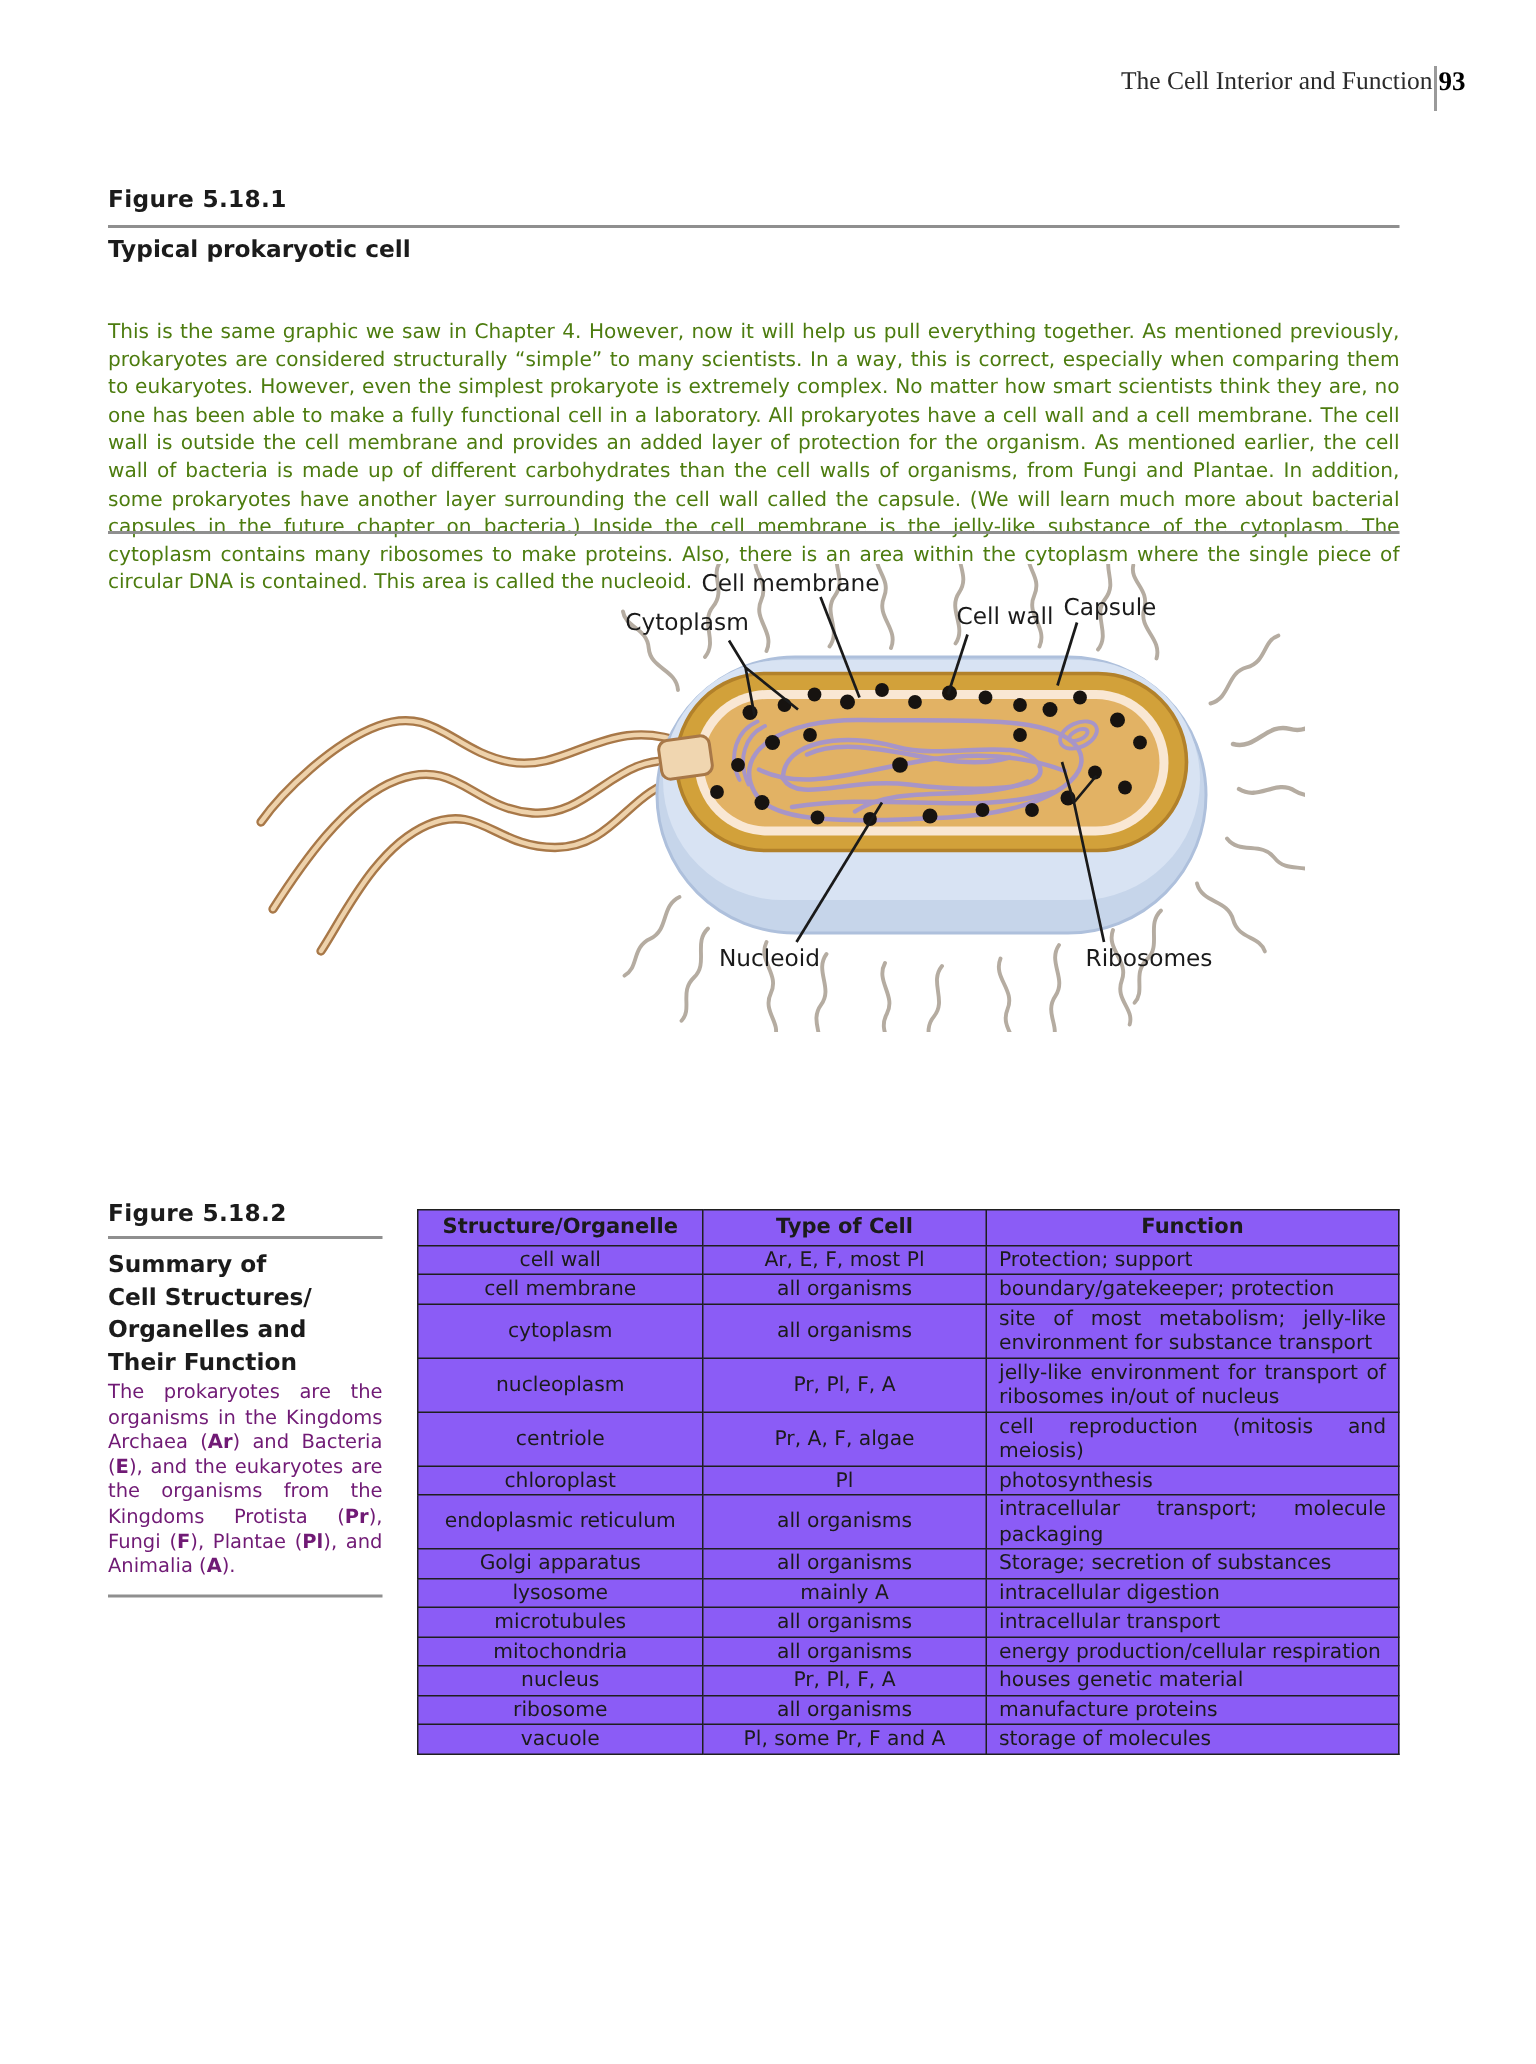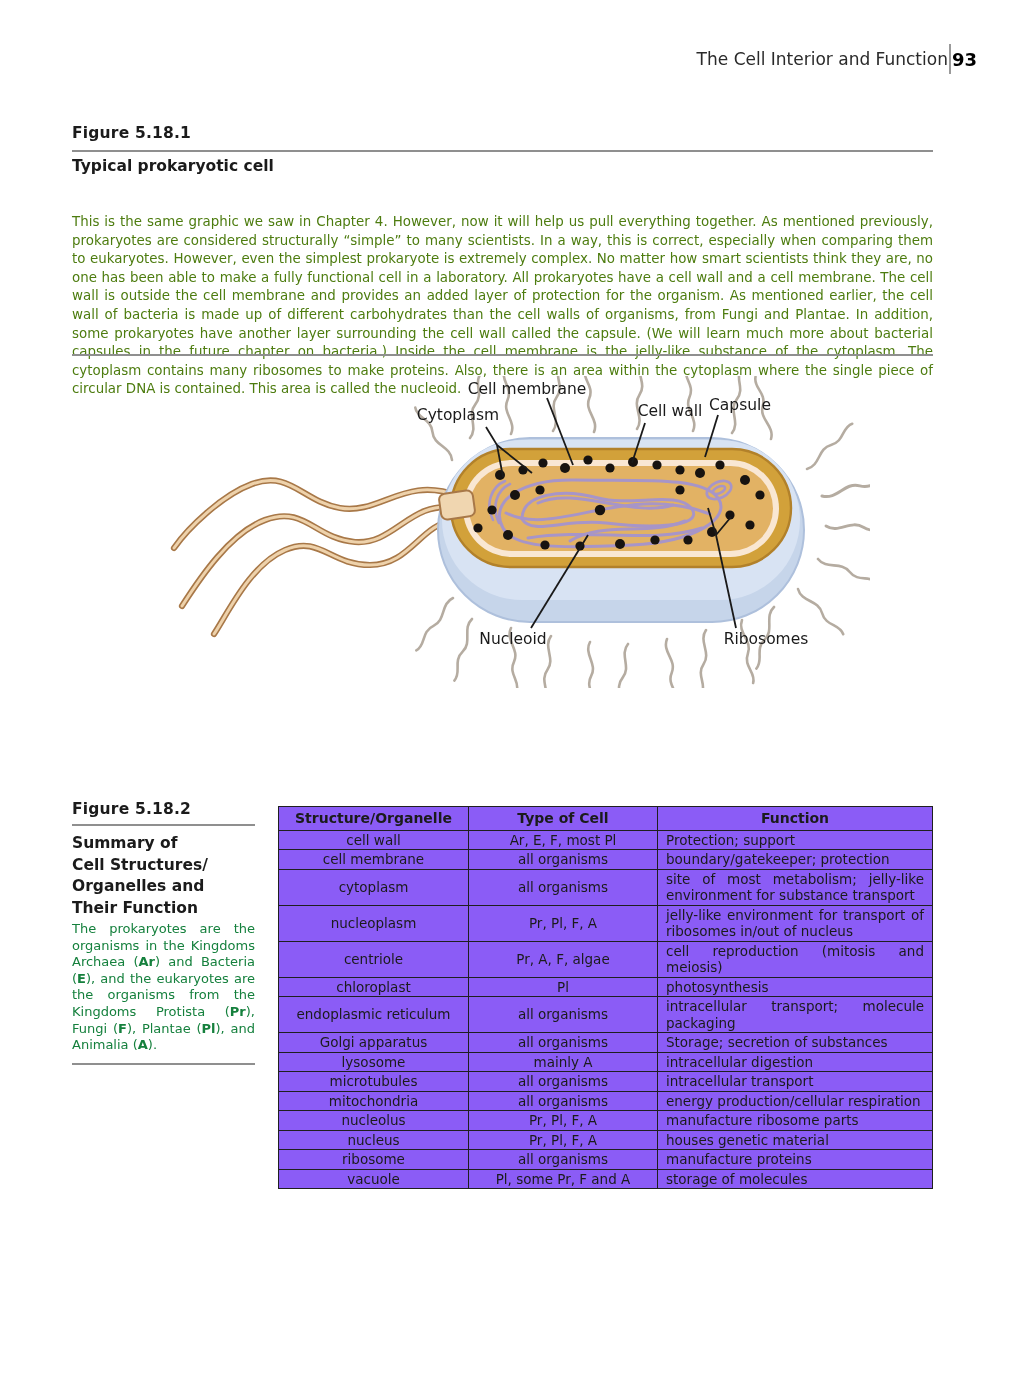--- a/index.html
+++ b/index.html
@@ -5,37 +5,37 @@
   * { margin:0; padding:0; box-sizing:border-box; }
   html,body { background:#ffffff; }
   body {
     width:1024px; height:1376px; position:relative;
     font-family:"DejaVu Sans","Liberation Sans",sans-serif;
     color:#1b1b1b;
   }
   .abs { position:absolute; }
 
   
-  .pg-header { top:44px; right:47px; display:flex; align-items:center; gap:1px; }
+  .pg-header { top:44px; right:47px; display:flex; gap:1px;font-family:Liberation Serif, serif; }
   .pg-header .chap { font-size:17px; color:#2a2a2a; }
   .vbar { width:2px; height:30px; background:#9a9a9a; }
   .pg-num { font-weight:bold; font-size:18px; color:#000000; }
 
   .rule { height:2px; background:#8f8f8f; }
 
   .fig-label { font-weight:bold; font-size:15.5px; letter-spacing:.2px; }
   .fig-title { font-weight:bold; font-size:15.5px; }
 
   .body-text {
     font-size:13.4px; line-height:18.6px; text-align:justify; color:#4d7c0f;margin-top:36px;
   }
 
   
   .sidebar-title { font-weight:bold; font-size:15.5px; line-height:21.5px; }
-  .sidebar-body  { font-size:13px; line-height:16.6px; text-align:justify; color:#15803d; }
+  .sidebar-body  { font-size:13px; line-height:16.6px; text-align:justify; color:#701a75; }
 
   
   table.organelle { border-collapse:collapse; font-size:13.5px; table-layout:fixed; width:654px; background:#8b5cf6; }
   table.organelle th, table.organelle td { border:1.6px solid #1f1f1f; vertical-align:middle; padding:1px 8px; line-height:16.5px; }
   table.organelle th { font-weight:bold; font-size:14px; text-align:center; padding:3px 8px; }
   table.organelle td.c0, table.organelle td.c1 { text-align:center; }
   table.organelle td.c2 { text-align:justify; }
 
   svg text { font-family:"DejaVu Sans","Liberation Sans",sans-serif; font-size:15.5px; fill:#1a1a1a; }
 </style>
@@ -246,25 +246,20 @@
         <td class="c0">microtubules</td>
         <td class="c1">all organisms</td>
         <td class="c2">intracellular transport</td>
       </tr>
       <tr>
         <td class="c0">mitochondria</td>
         <td class="c1">all organisms</td>
         <td class="c2">energy production/cellular respiration</td>
       </tr>
       <tr>
-        <td class="c0">nucleolus</td>
-        <td class="c1">Pr, Pl, F, A</td>
-        <td class="c2">manufacture ribosome parts</td>
-      </tr>
-      <tr>
         <td class="c0">nucleus</td>
         <td class="c1">Pr, Pl, F, A</td>
         <td class="c2">houses genetic material</td>
       </tr>
       <tr>
         <td class="c0">ribosome</td>
         <td class="c1">all organisms</td>
         <td class="c2">manufacture proteins</td>
       </tr>
       <tr>

